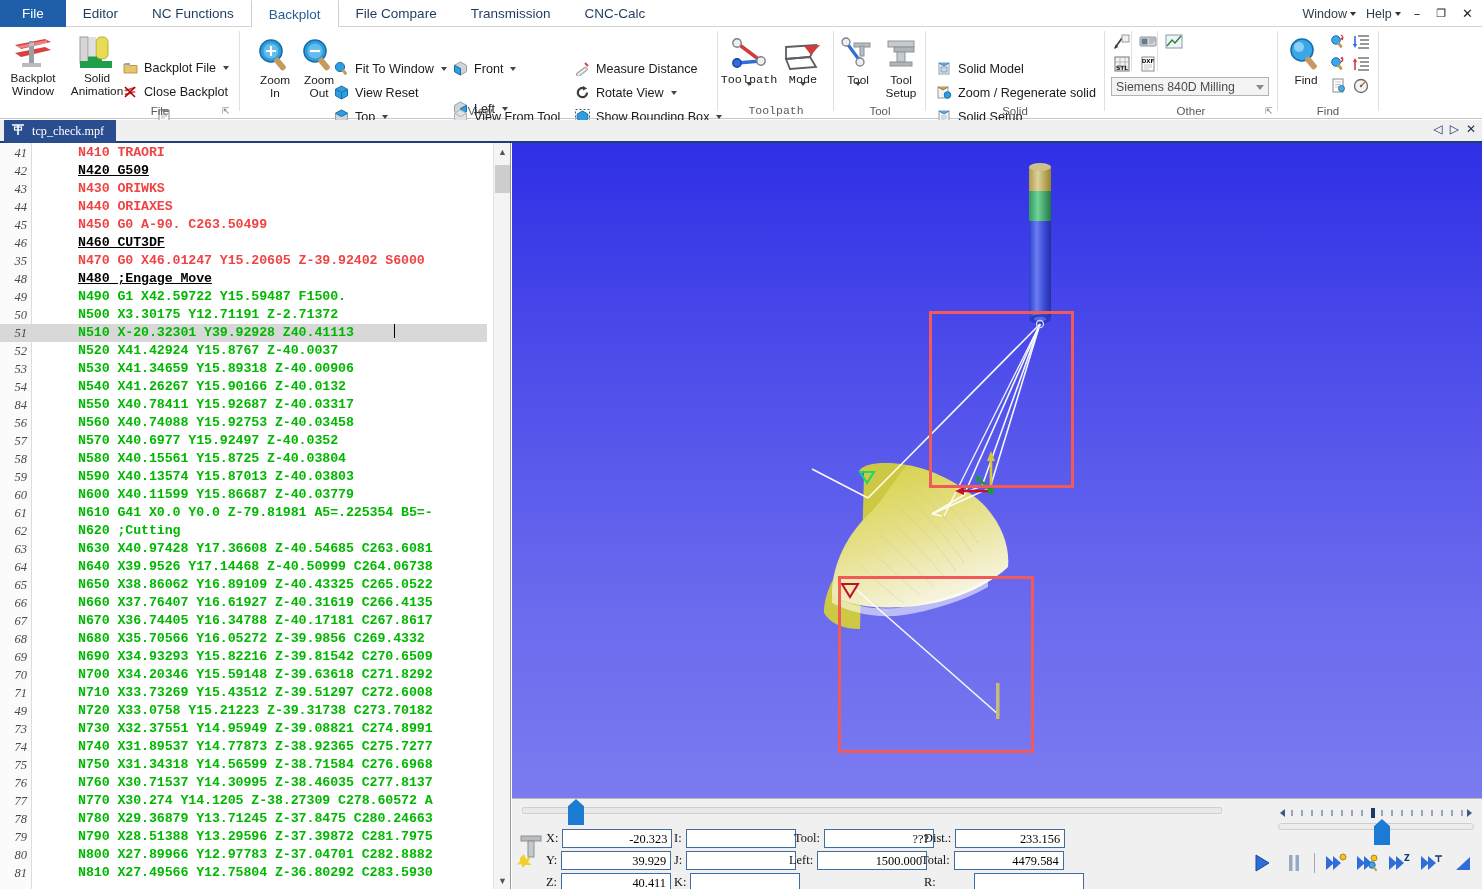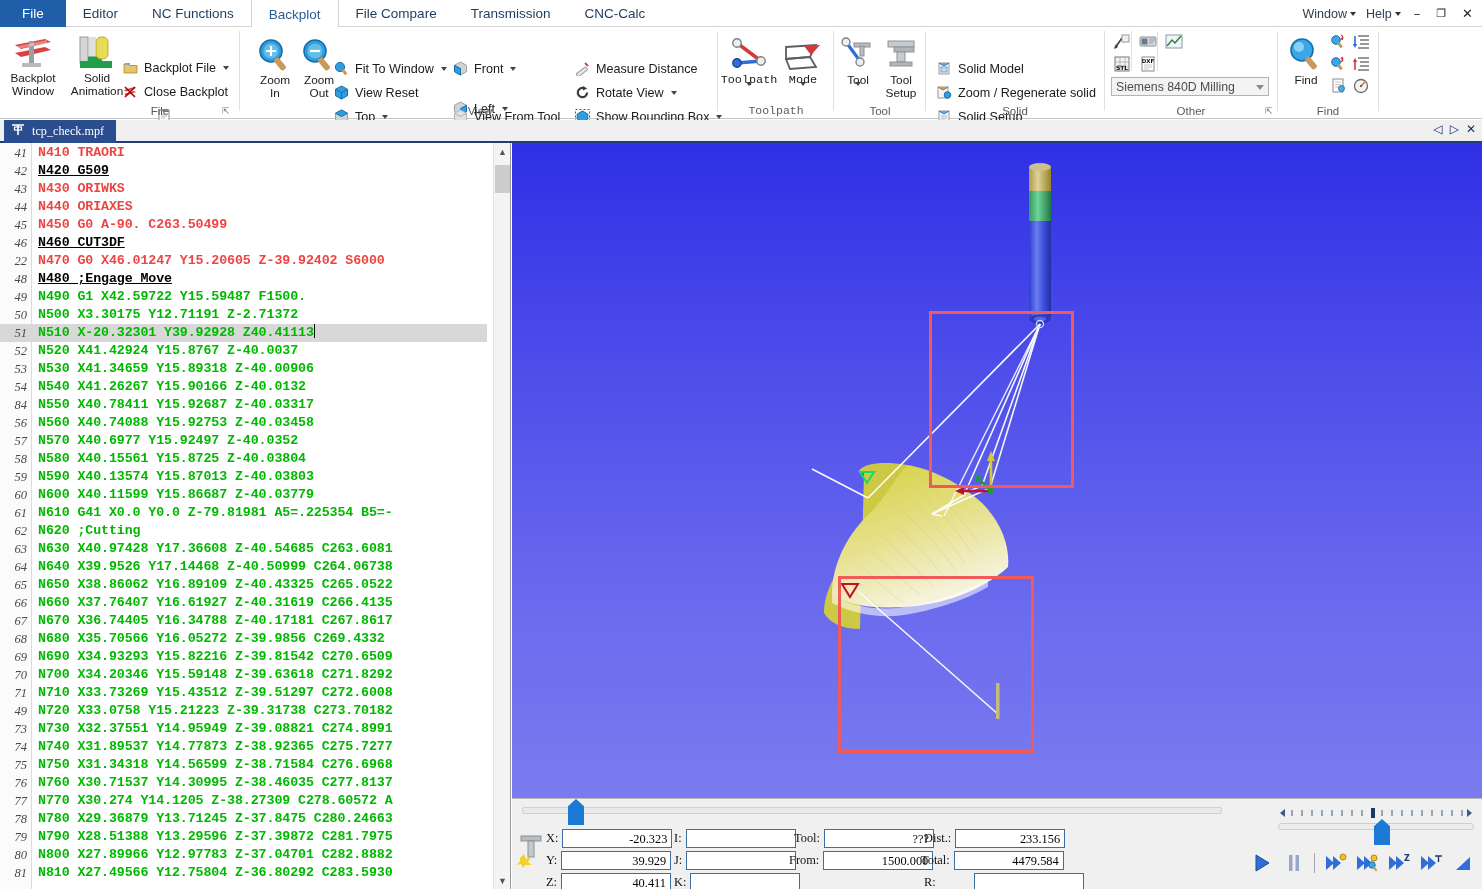--- a/index.html
+++ b/index.html
@@ -89,21 +89,21 @@
   
   .editor{
     position:absolute; left:0; top:143px; width:511px; height:746px;
     background:#ffffff; overflow:hidden; border-right:1px solid #9a9a9a;
   }
   .gutter{
     position:absolute; left:0; top:0; width:32px; height:746px;
     background:#fbfbfb; border-right:1px solid #dcdcdc;
   }
   .codelines{ position:absolute; left:0; top:1px; width:487px; }
-  .cline{ height:18px; line-height:18px; white-space:nowrap; display:flex; }
+  .cline{ height:18px; line-height:18px; white-space:nowrap; display:flex;gap:40px; }
   .cline.hl{ background:#d8d8d8; }
   .ln{
     width:32px; min-width:32px; text-align:right; padding-right:5px;
     font-family:"Liberation Serif", serif; font-style:italic;
     font-size:12.5px; color:#4a4a4a;
   }
   .ctext{
     font-family:"Liberation Mono", monospace; font-size:13.3px; font-weight:bold;
     padding-left:6px; letter-spacing:-0.1px;
   }
@@ -633,21 +633,21 @@
         </div>
         <div class="cline">
           <span class="ln">45</span>
           <span class="ctext c-red">N450 G0 A-90.  C263.50499</span>
         </div>
         <div class="cline">
           <span class="ln">46</span>
           <span class="ctext c-black">N460 CUT3DF</span>
         </div>
         <div class="cline">
-          <span class="ln">22</span>
+          <span class="ln">35</span>
           <span class="ctext c-red">N470 G0 X46.01247 Y15.20605 Z-39.92402 S6000</span>
         </div>
         <div class="cline">
           <span class="ln">48</span>
           <span class="ctext c-black">N480 ;Engage Move</span>
         </div>
         <div class="cline">
           <span class="ln">49</span>
           <span class="ctext c-green">N490 G1 X42.59722 Y15.59487 F1500.</span>
         </div>
@@ -916,21 +916,21 @@
     <div class="fieldrow" style="left:162px; top:74px;">
       <span class="flabel">K:</span>
       <div class="fbox" style="width:110px;"></div>
     </div>
 
     <div class="fieldrow" style="left:282px; top:30px;">
       <span class="flabel">Tool:</span>
       <div class="fbox" style="width:110px;">???</div>
     </div>
     <div class="fieldrow" style="left:277px; top:52px;">
-      <span class="flabel">From:</span>
+      <span class="flabel">Left:</span>
       <div class="fbox" style="width:110px;">1500.000</div>
     </div>
 
     <div class="fieldrow" style="left:412px; top:30px;">
       <span class="flabel">Dist.:</span>
       <div class="fbox" style="width:110px;">233.156</div>
     </div>
     <div class="fieldrow" style="left:409px; top:52px;">
       <span class="flabel">Total:</span>
       <div class="fbox" style="width:110px;">4479.584</div>

